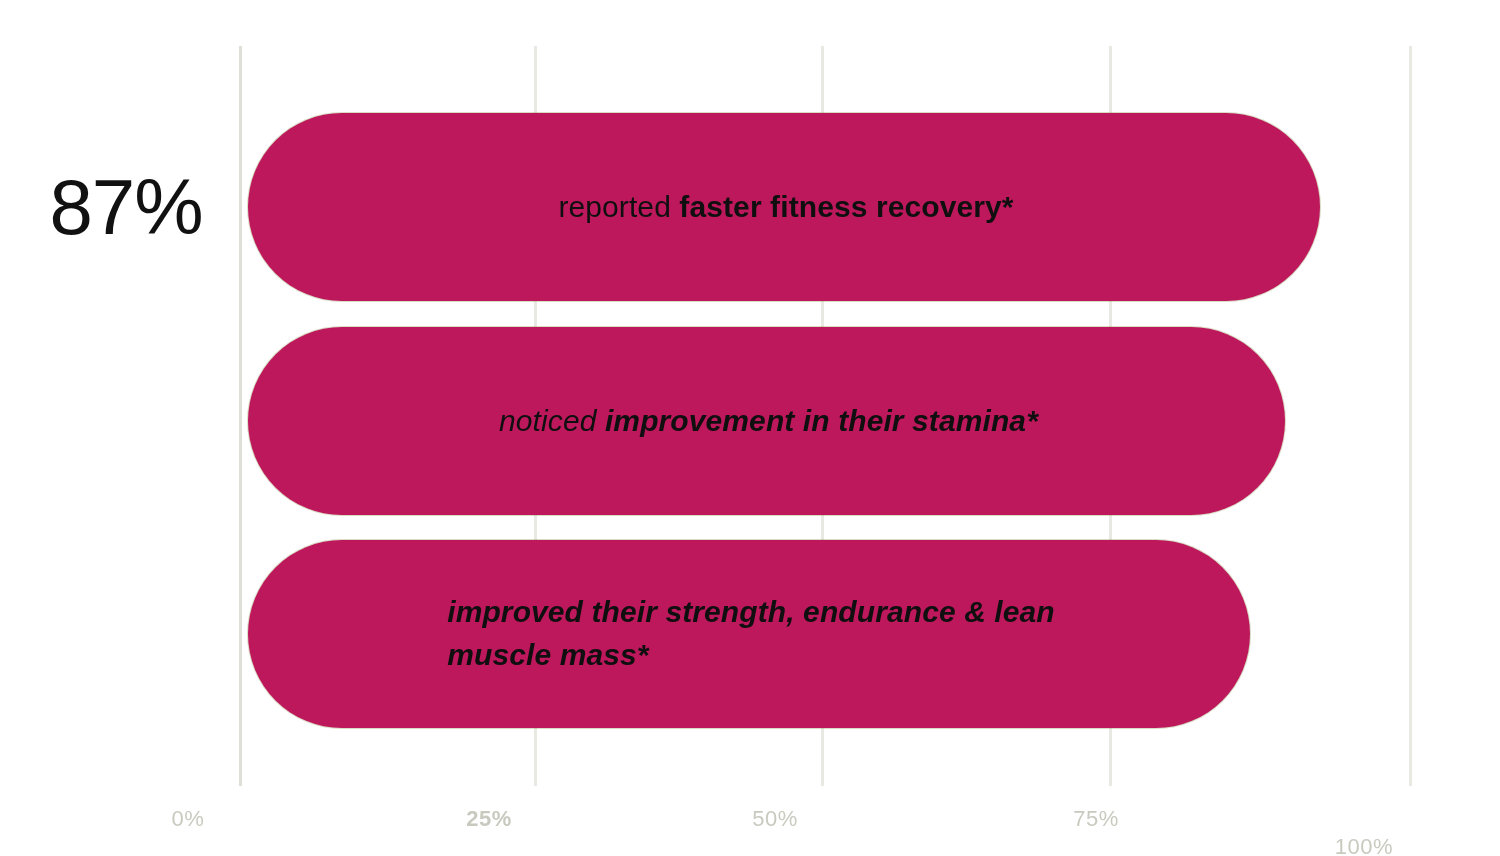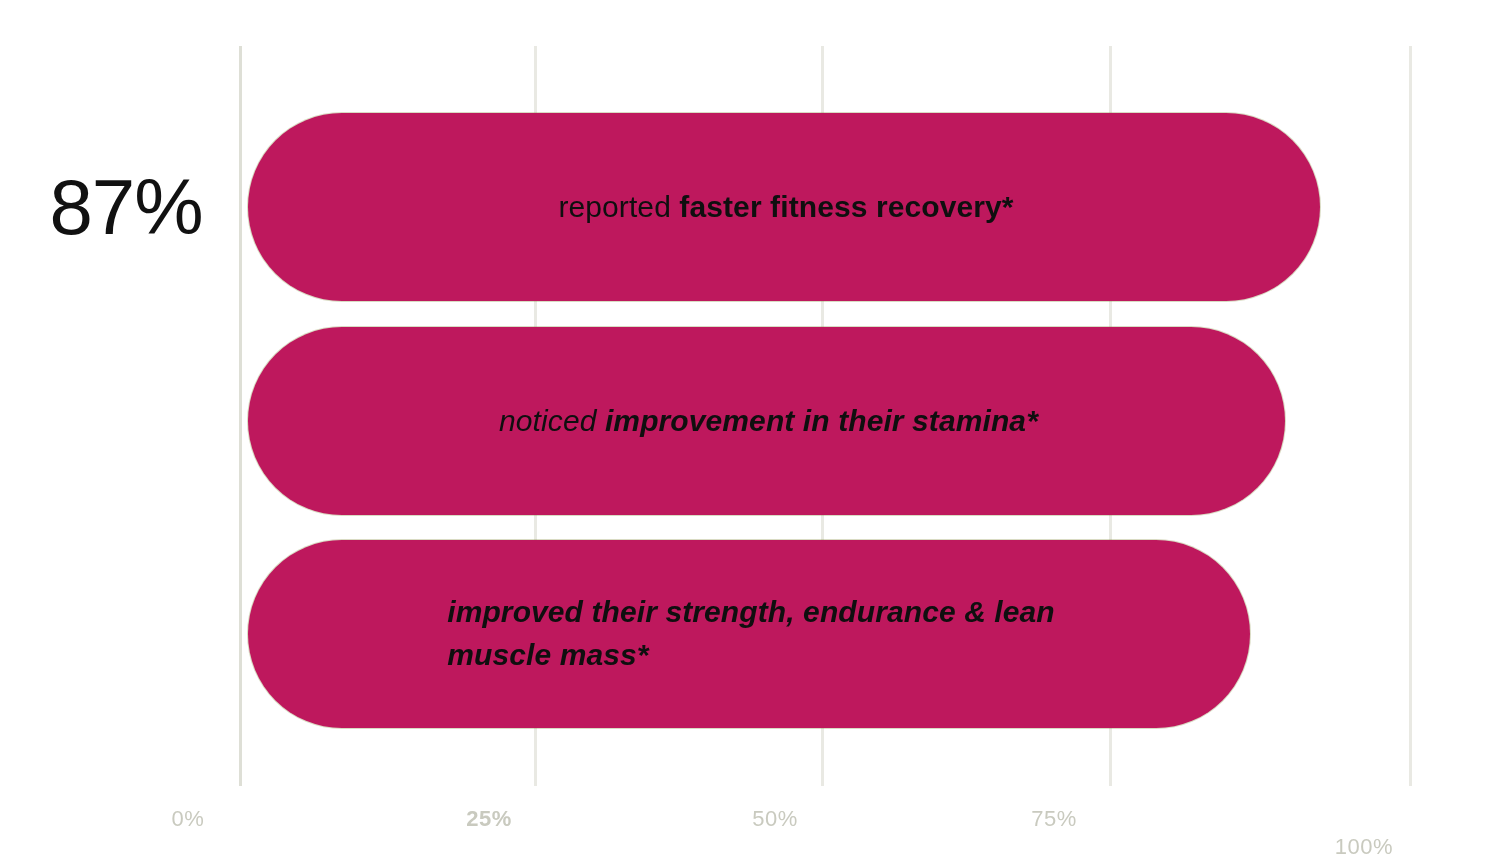--- a/index.html
+++ b/index.html
@@ -133,16 +133,16 @@
         <div class="bar-label all-bold">improved their strength, endurance &amp; lean
 muscle mass*</div>
       </div>
     </div>
 
   </div>
 
   <div class="tick-label" style="left: 188px;">0%</div>
   <div class="tick-label" style="left: 489px; font-weight: bold;">25%</div>
   <div class="tick-label" style="left: 775px;">50%</div>
-  <div class="tick-label" style="left: 1054px;">75%</div>
+  <div class="tick-label" style="left: 1096px;">75%</div>
   <div class="tick-label" style="left: 1364px; margin-top: 28px;">100%</div>
 
 </div>
 
 </body></html>

